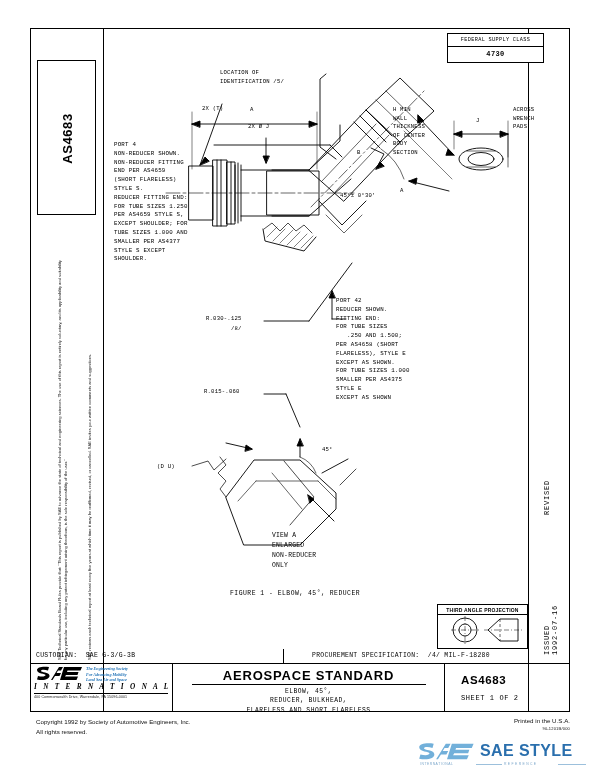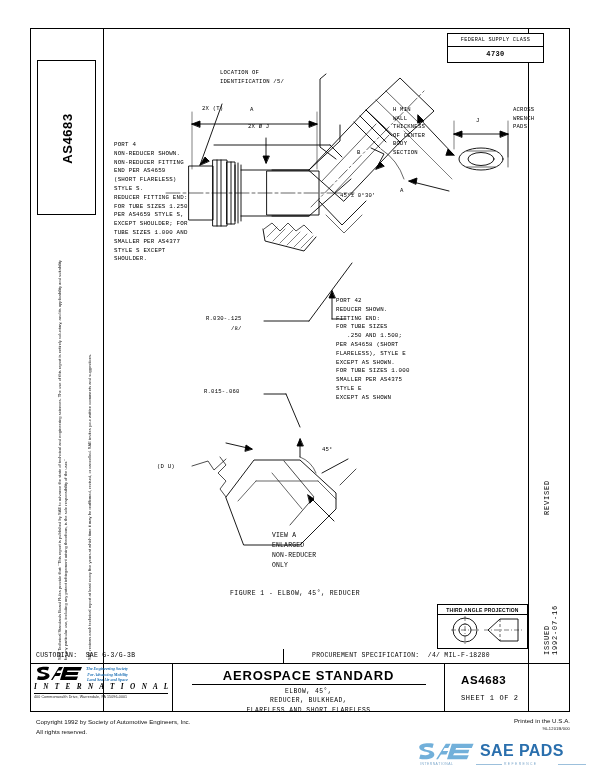--- a/index.html
+++ b/index.html
@@ -278,21 +278,20 @@
     letter-spacing: .6px;
     margin: 8px 0 0 16px;
     font-family: "Liberation Mono", monospace;
   }
 
   
   #sae-logo-wrap {
     position: relative;
     width: 143px;
     height: 48px;
-    text-align: right;
   }
   #sae-mark {
     position: absolute;
     left: 6px;
     top: 2px;
     width: 48px;
     height: 15px;
   }
   #sae-tagline {
     position: absolute;
@@ -700,20 +699,20 @@
   </div>
 
   <div id="watermark">
     <svg id="wm-sae-mark" viewBox="0 0 96 30">
       <g fill="#72b0da">
         <path d="M2 8 C2 2, 14 0, 26 2 L24 9 C17 7, 10 7, 10 10 C10 13, 26 12, 27 19 C28 26, 16 30, 2 27 L4 20 C13 22, 19 21, 19 18 C19 15, 2 16, 2 8 Z"></path>
         <path d="M30 28 L46 2 L54 2 L50 9 L44 9 L41 14 L50 14 L47 20 L38 20 L33 28 Z"></path>
         <path d="M56 2 L92 2 L89 9 L63 9 L62 12 L85 12 L83 18 L60 18 L58 21 L84 21 L81 28 L48 28 Z"></path>
       </g>
     </svg>
-    <div id="wm-text">SAE PADS</div>
+    <div id="wm-text">SAE STYLE</div>
     <div id="wm-sub-left">INTERNATIONAL</div>
     <div id="wm-sub-right">REFERENCE</div>
     <div class="wm-rule" style="left:58px; width:26px;"></div>
     <div class="wm-rule" style="left:140px; width:28px;"></div>
   </div>
 
 </div>
 
 </body></html>

